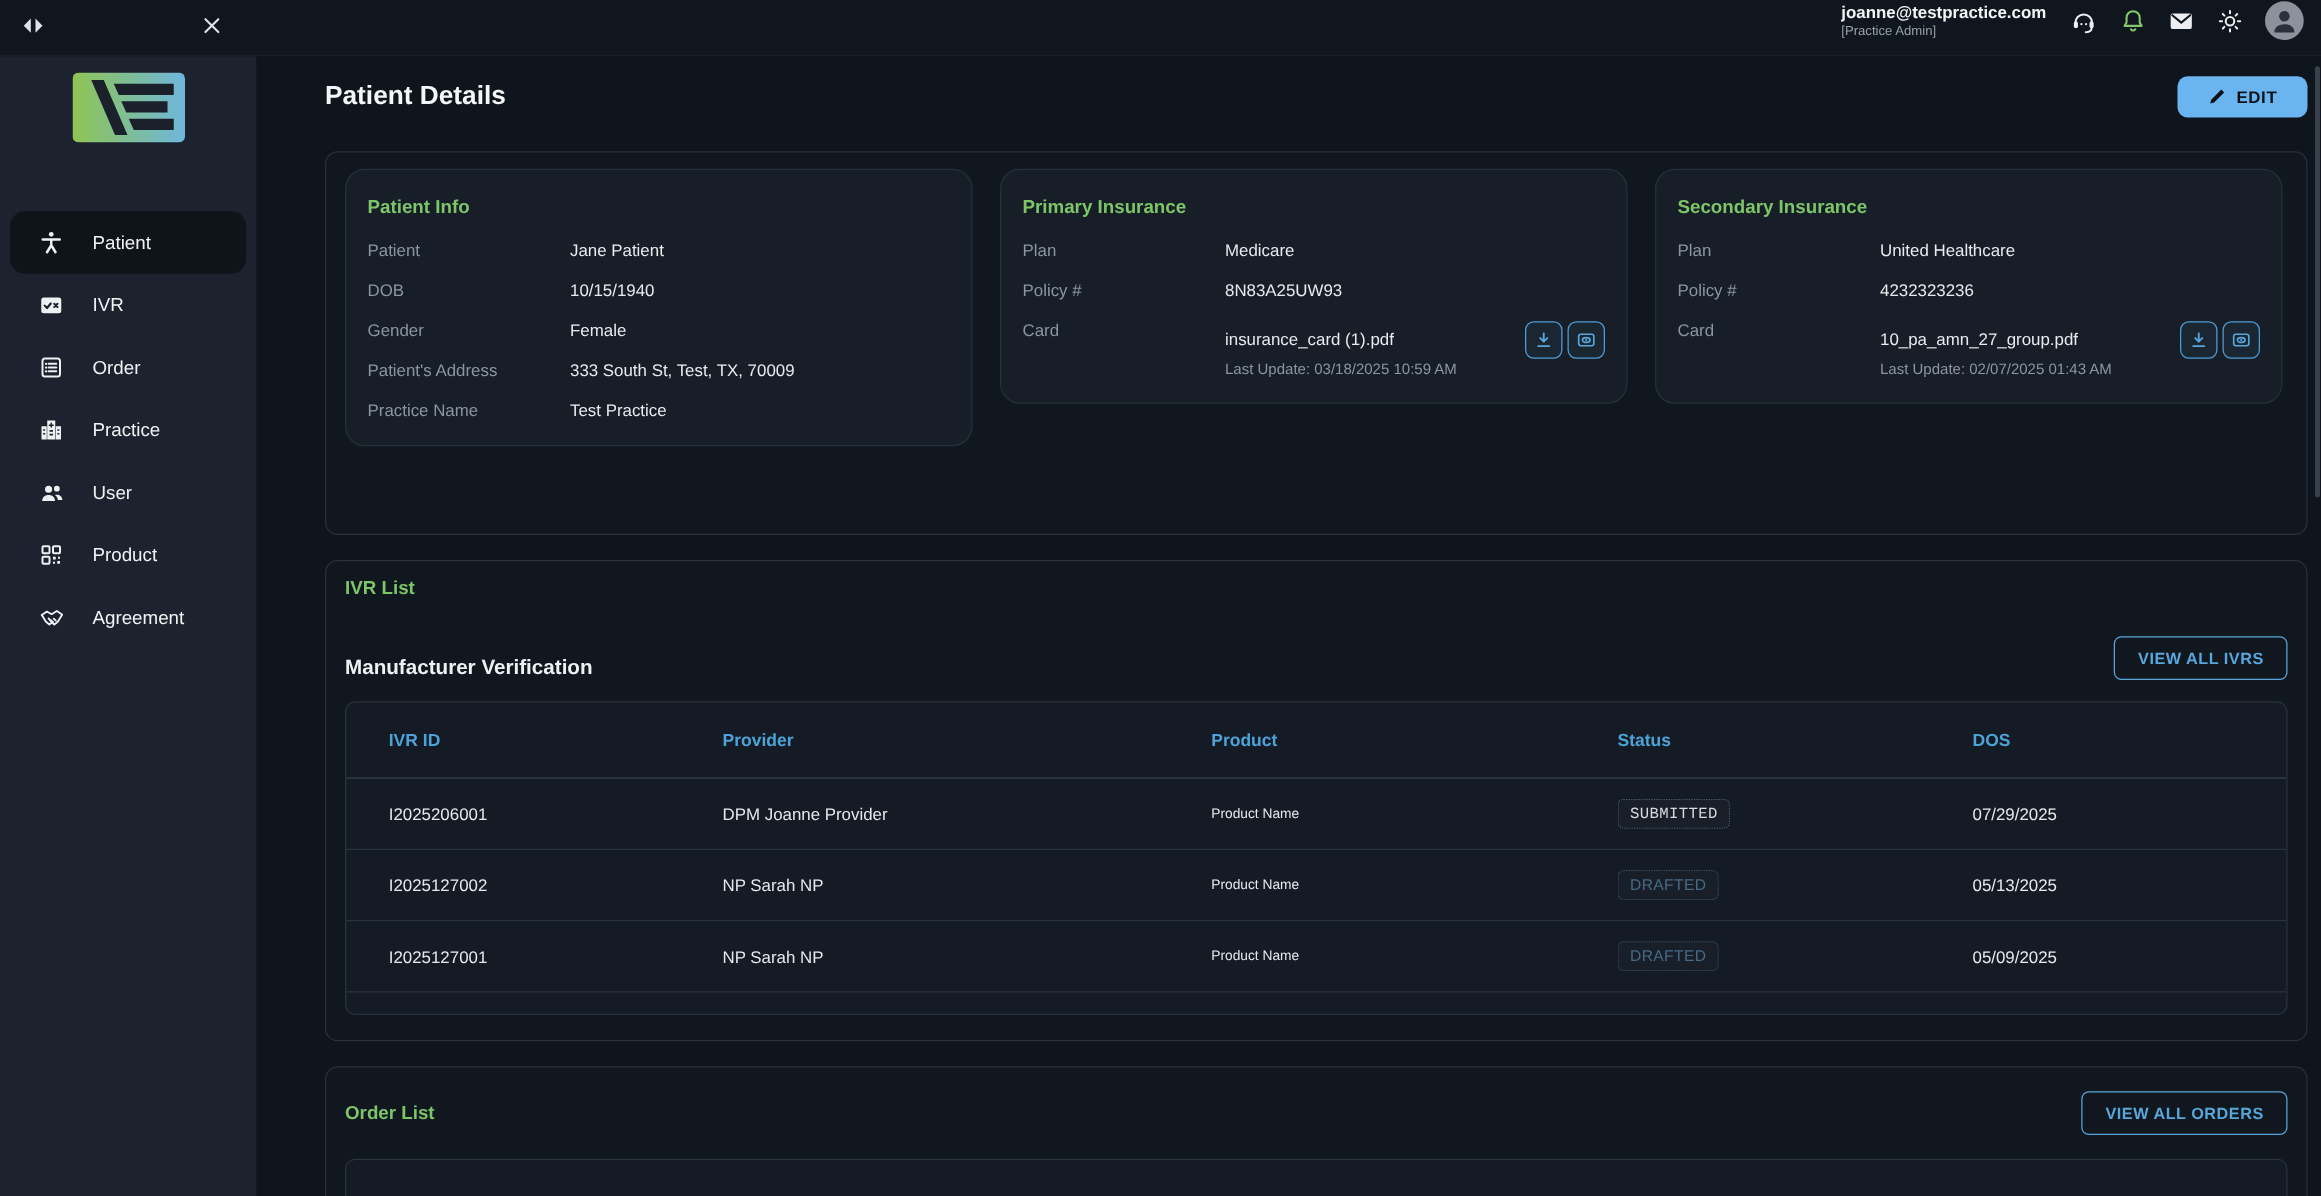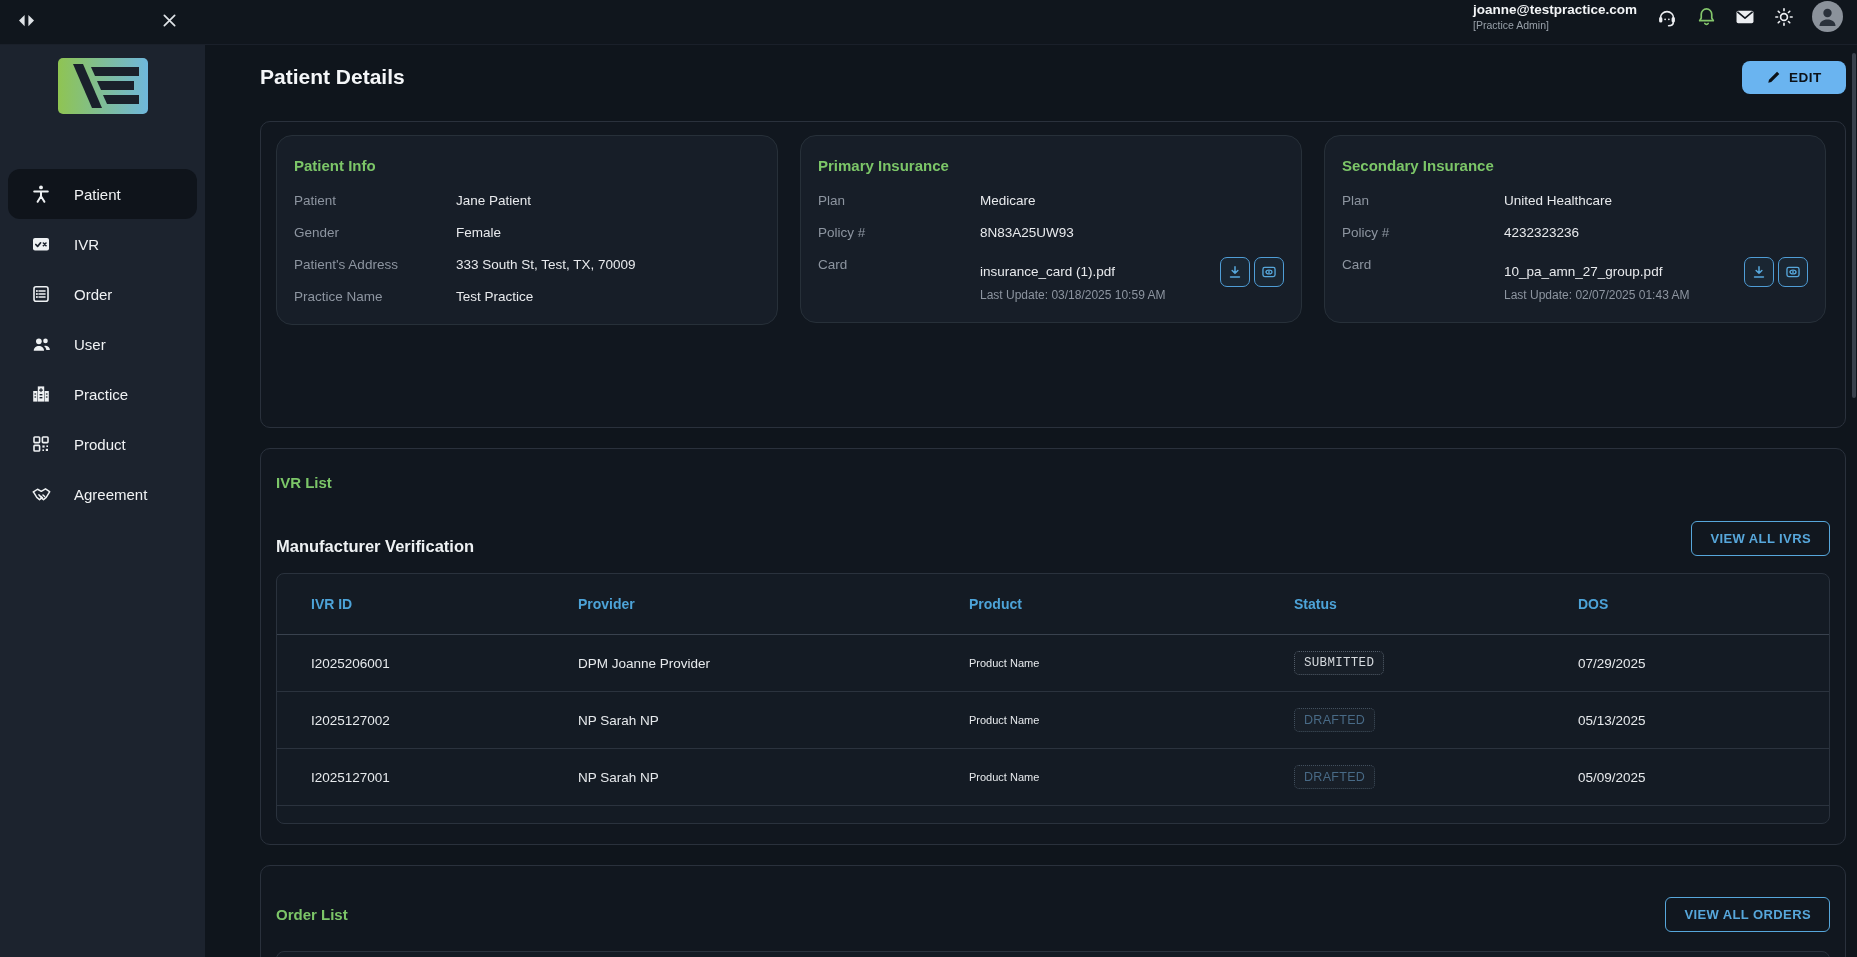--- a/index.html
+++ b/index.html
@@ -40,21 +40,21 @@
   .flabel{color:#8d95a0;}
   .fvalue{color:#e8eaed;}
   .card-docrow{display:grid;grid-template-columns:162px 1fr;padding:8.5px 0;font-size:13.5px;}
   .doc-wrap{display:flex;justify-content:space-between;align-items:flex-start;}
   .doc-file{font-size:13.5px;color:#e8eaed;margin-top:7px;}
   .doc-update{font-size:12px;color:#8d95a0;margin-top:9px;}
   .doc-actions{display:flex;gap:4px;}
   .icon-btn{width:30px;height:30px;border:1px solid #4f9dd6;border-radius:7px;background:rgba(90,169,221,0.06);display:flex;align-items:center;justify-content:center;cursor:pointer;padding:0;}
 
   
-  .list-panel{margin-top:20px;padding:25px 15px 20px;}
+  .list-panel{margin-top:20px;padding:13px 15px 20px;}
   .section-title{color:#7cc668;font-size:15px;font-weight:700;}
   .subhead-row{margin-top:30px;display:flex;align-items:flex-end;justify-content:space-between;height:35px;}
   .section-subtitle{color:#eef1f3;font-size:16.5px;font-weight:700;}
   .outline-btn{height:35px;padding:0 18px;background:transparent;border:1px solid #57a7db;border-radius:6px;color:#57a7db;font-size:13px;font-weight:600;letter-spacing:0.4px;cursor:pointer;}
   .data-table{margin-top:17px;border:1px solid #2a323d;border-radius:8px;background:#141b24;padding-bottom:17px;overflow:hidden;}
   .tgrid-ivr{display:grid;grid-template-columns:267px 391px 325px 284px 1fr;padding-left:34px;align-items:center;}
   .tgrid-order{display:grid;grid-template-columns:327px 310px 298px 295px 1fr;padding-left:31px;align-items:center;}
   .thead{height:61px;border-bottom:1px solid #39424e;}
   .th{color:#4da3d8;font-size:14px;font-weight:700;}
   .trow{height:57px;border-bottom:1px solid #2b333e;cursor:pointer;}
@@ -173,48 +173,48 @@
           <svg width="20" height="20" viewBox="0 0 20 20" fill="none" stroke="#eef1f3" stroke-width="1.6" stroke-linecap="round">
             <rect x="3" y="2.8" width="14" height="14.4" rx="2"></rect>
             <path d="M8 7h6 M8 10h6 M8 13h6"></path>
             <path d="M5.8 7h.2 M5.8 10h.2 M5.8 13h.2" stroke-width="1.8"></path>
           </svg>
         </span>
         <span>Order</span>
       </div>
       <div class="nav-item">
         <span class="nav-ico">
-          <svg width="21" height="21" viewBox="0 0 20 20" fill="#eef1f3">
-            <circle cx="7.5" cy="7" r="2.7"></circle>
-            <path d="M2.6 16c0-3 2.2-4.6 4.9-4.6s4.9 1.6 4.9 4.6z"></path>
-            <circle cx="13.8" cy="6.6" r="2.2"></circle>
-            <path d="M13.6 11.2c2.5 0 4.4 1.5 4.4 4.1h-3.4c-.2-1.8-1-3.1-2.3-3.9z"></path>
-          </svg>
-        </span>
-        <span>User</span>
-      </div>
-      <div class="nav-item">
-        <span class="nav-ico">
           <svg width="20" height="20" viewBox="0 0 20 20">
             <rect x="2.2" y="7" width="4.2" height="10.6" fill="#eef1f3"></rect>
             <rect x="13.6" y="7" width="4.2" height="10.6" fill="#eef1f3"></rect>
             <rect x="6.8" y="2.4" width="6.4" height="15.2" fill="#eef1f3"></rect>
             <path d="M10 4.6v3 M8.5 6.1h3" stroke="#1c232e" stroke-width="1.2" stroke-linecap="round"></path>
             <rect x="8.6" y="10" width="2.8" height="1.4" fill="#1c232e"></rect>
             <rect x="8.6" y="13" width="2.8" height="1.4" fill="#1c232e"></rect>
             <rect x="3.5" y="9.4" width="1.6" height="1.2" fill="#1c232e"></rect>
             <rect x="3.5" y="12.4" width="1.6" height="1.2" fill="#1c232e"></rect>
             <rect x="14.9" y="9.4" width="1.6" height="1.2" fill="#1c232e"></rect>
             <rect x="14.9" y="12.4" width="1.6" height="1.2" fill="#1c232e"></rect>
           </svg>
         </span>
         <span>Practice</span>
       </div>
       <div class="nav-item">
         <span class="nav-ico">
+          <svg width="21" height="21" viewBox="0 0 20 20" fill="#eef1f3">
+            <circle cx="7.5" cy="7" r="2.7"></circle>
+            <path d="M2.6 16c0-3 2.2-4.6 4.9-4.6s4.9 1.6 4.9 4.6z"></path>
+            <circle cx="13.8" cy="6.6" r="2.2"></circle>
+            <path d="M13.6 11.2c2.5 0 4.4 1.5 4.4 4.1h-3.4c-.2-1.8-1-3.1-2.3-3.9z"></path>
+          </svg>
+        </span>
+        <span>User</span>
+      </div>
+      <div class="nav-item">
+        <span class="nav-ico">
           <svg width="20" height="20" viewBox="0 0 20 20" fill="none" stroke="#eef1f3" stroke-width="1.6">
             <rect x="3" y="3" width="5.6" height="5.6" rx="0.8"></rect>
             <rect x="11.4" y="3" width="5.6" height="5.6" rx="0.8"></rect>
             <rect x="3" y="11.4" width="5.6" height="5.6" rx="0.8"></rect>
             <rect x="11.4" y="11.4" width="2.2" height="2.2" fill="#eef1f3" stroke="none"></rect>
             <rect x="14.8" y="14.8" width="2.2" height="2.2" fill="#eef1f3" stroke="none"></rect>
             <rect x="11.4" y="15.4" width="1.6" height="1.6" fill="#eef1f3" stroke="none"></rect>
             <rect x="15.4" y="11.4" width="1.6" height="1.6" fill="#eef1f3" stroke="none"></rect>
           </svg>
         </span>
@@ -246,20 +246,24 @@
       </button>
     </div>
 
     <section class="panel cards-panel">
 
       <div class="card">
         <div class="card-title">Patient Info</div>
         <div class="frow">
             <span class="flabel">Patient</span>
             <span class="fvalue">Jane Patient</span>
+          </div>
+        <div class="frow">
+            <span class="flabel">DOB</span>
+            <span class="fvalue">10/15/1940</span>
           </div>
         <div class="frow">
             <span class="flabel">Gender</span>
             <span class="fvalue">Female</span>
           </div>
         <div class="frow">
             <span class="flabel">Patient's Address</span>
             <span class="fvalue">333 South St, Test, TX, 70009</span>
           </div>
         <div class="frow">

